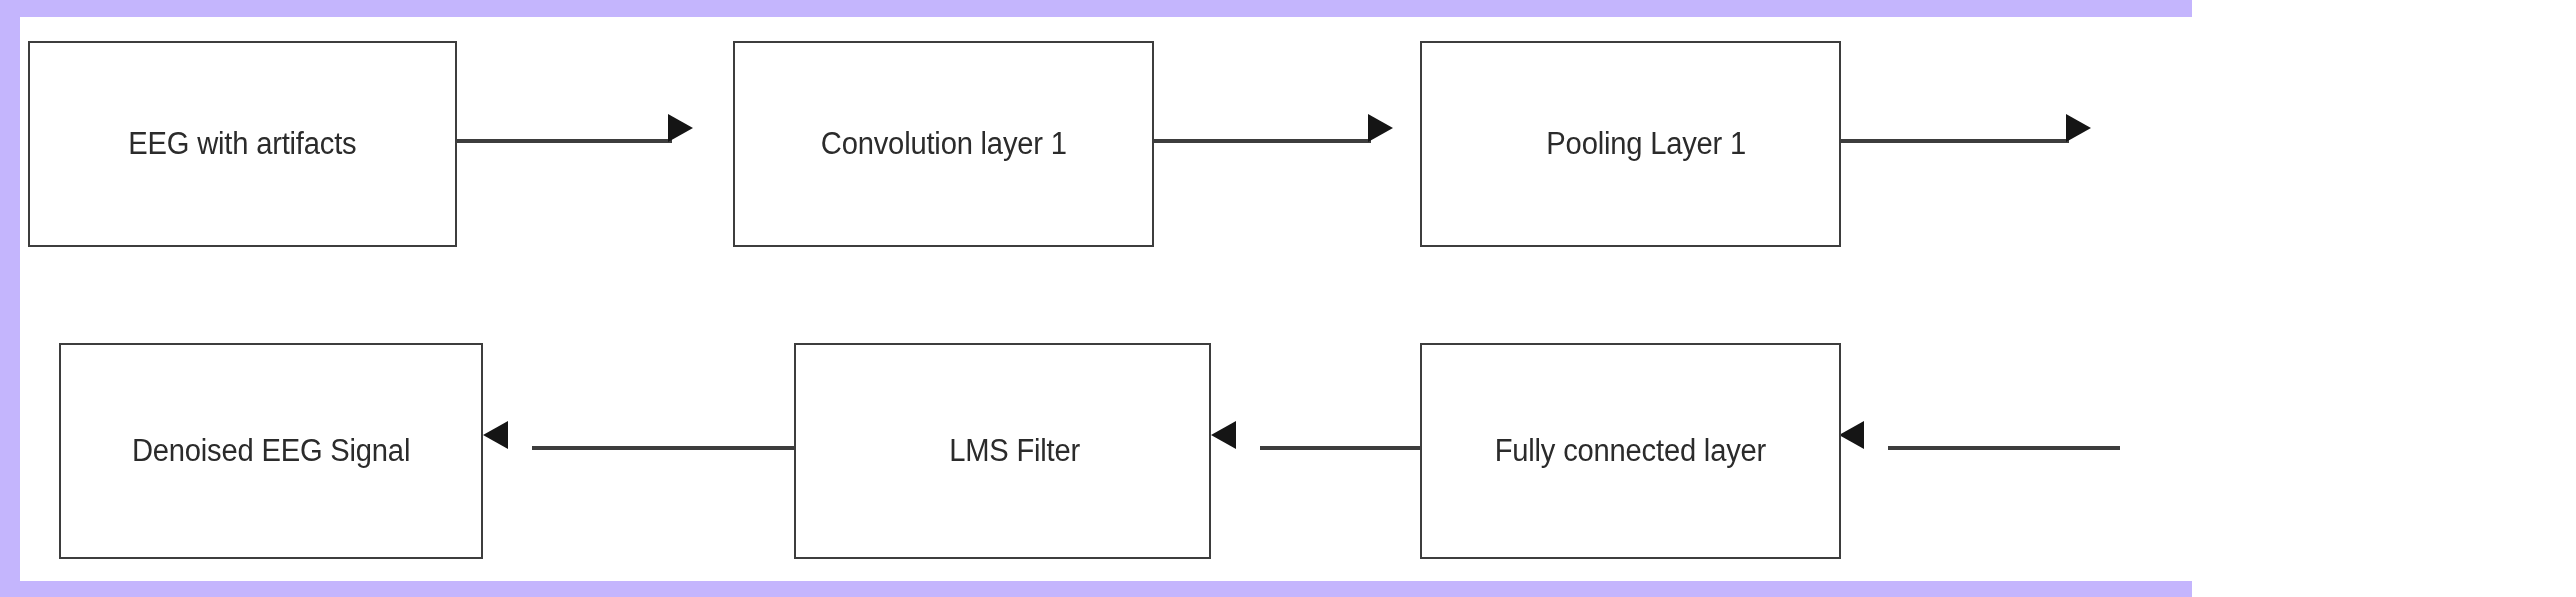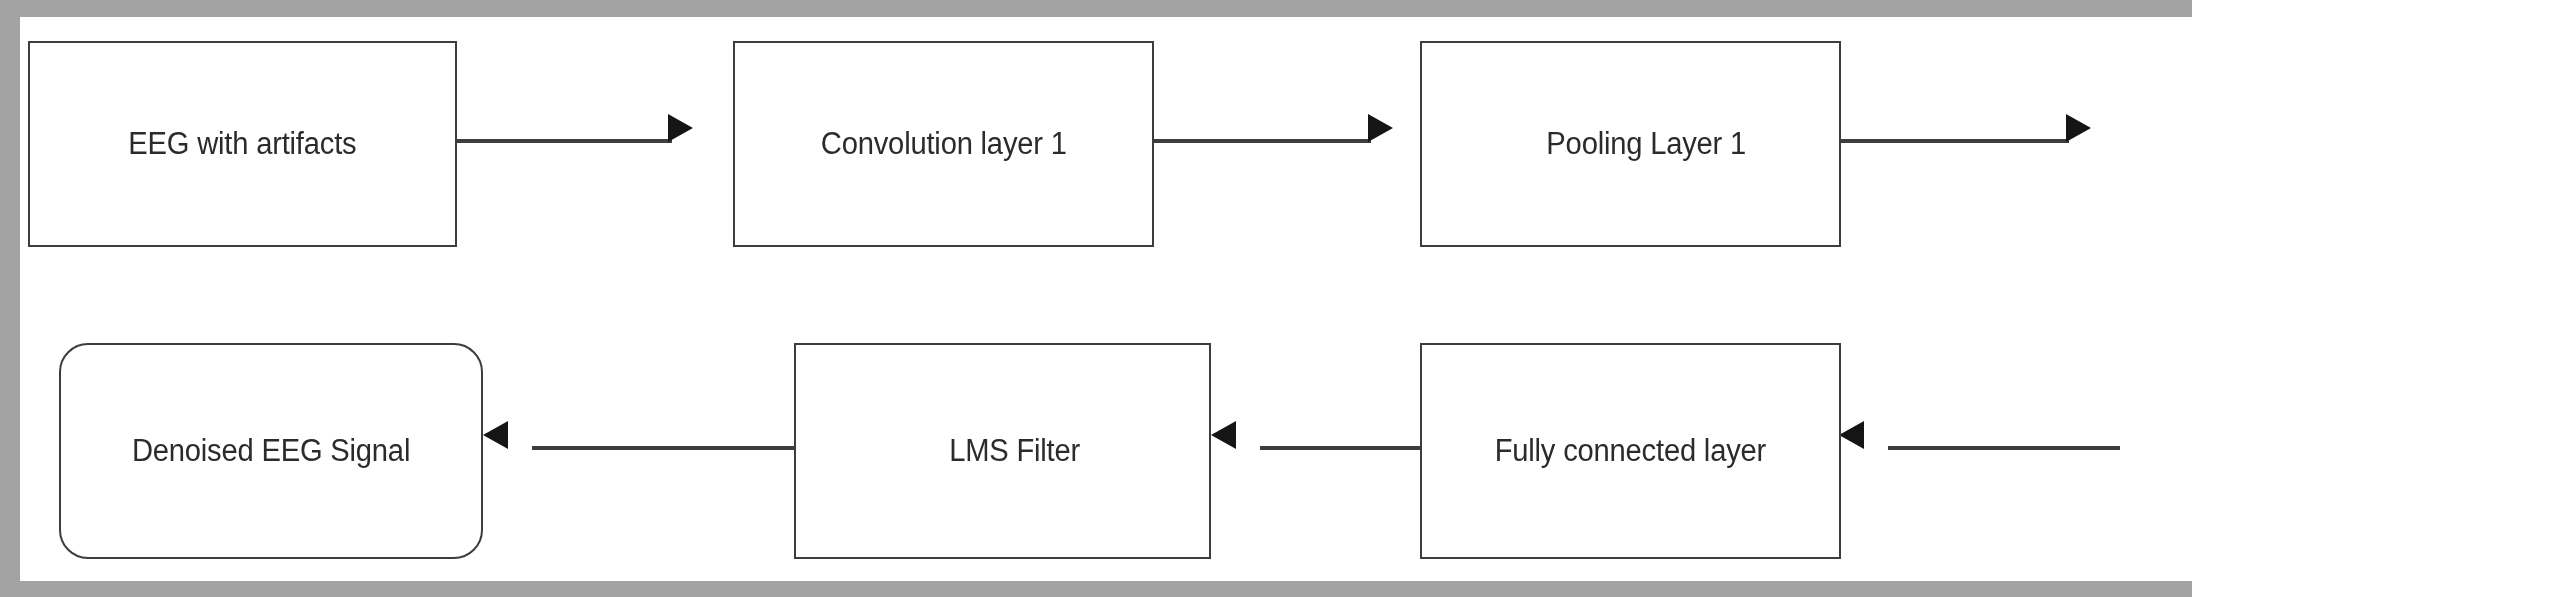--- a/index.html
+++ b/index.html
@@ -4,21 +4,21 @@
 <style>
   html, body {
     margin: 0;
     padding: 0;
     background: #ffffff;
   }
   #canvas {
     position: relative;
     width: 2192px;
     height: 597px;
-    background: #a3a3a3;
+    background: #c4b5fd;
     overflow: hidden;
     font-family: "Liberation Sans", "DejaVu Sans", sans-serif;
   }
   #inner-plate {
     position: absolute;
     left: 10px;
     top: 8.4px;
     width: 2559px;
     height: 579px;
     background: #ffffff;
@@ -113,17 +113,17 @@
 
 
   <div class="node" style="left: 1420px; top: 343px; width: 421px; height: 216px; align-items: center;">
     <span class="node-label" style="font-size: 31px;">Fully connected layer</span>
   </div>
 
   <div class="node" style="left: 794px; top: 343px; width: 417px; height: 216px; padding-left: 24px;">
     <span class="node-label" style="font-size: 31px;">LMS Filter</span>
   </div>
 
-  <div class="node" style="left: 59px; top: 343px; width: 424px; height: 216px; border-radius: 29px;">
+  <div class="node" style="left: 59px; top: 343px; width: 424px; height: 216px;">
     <span class="node-label" style="font-size: 31px;">Denoised EEG Signal</span>
   </div>
 </div>
 
 
 </body></html>

